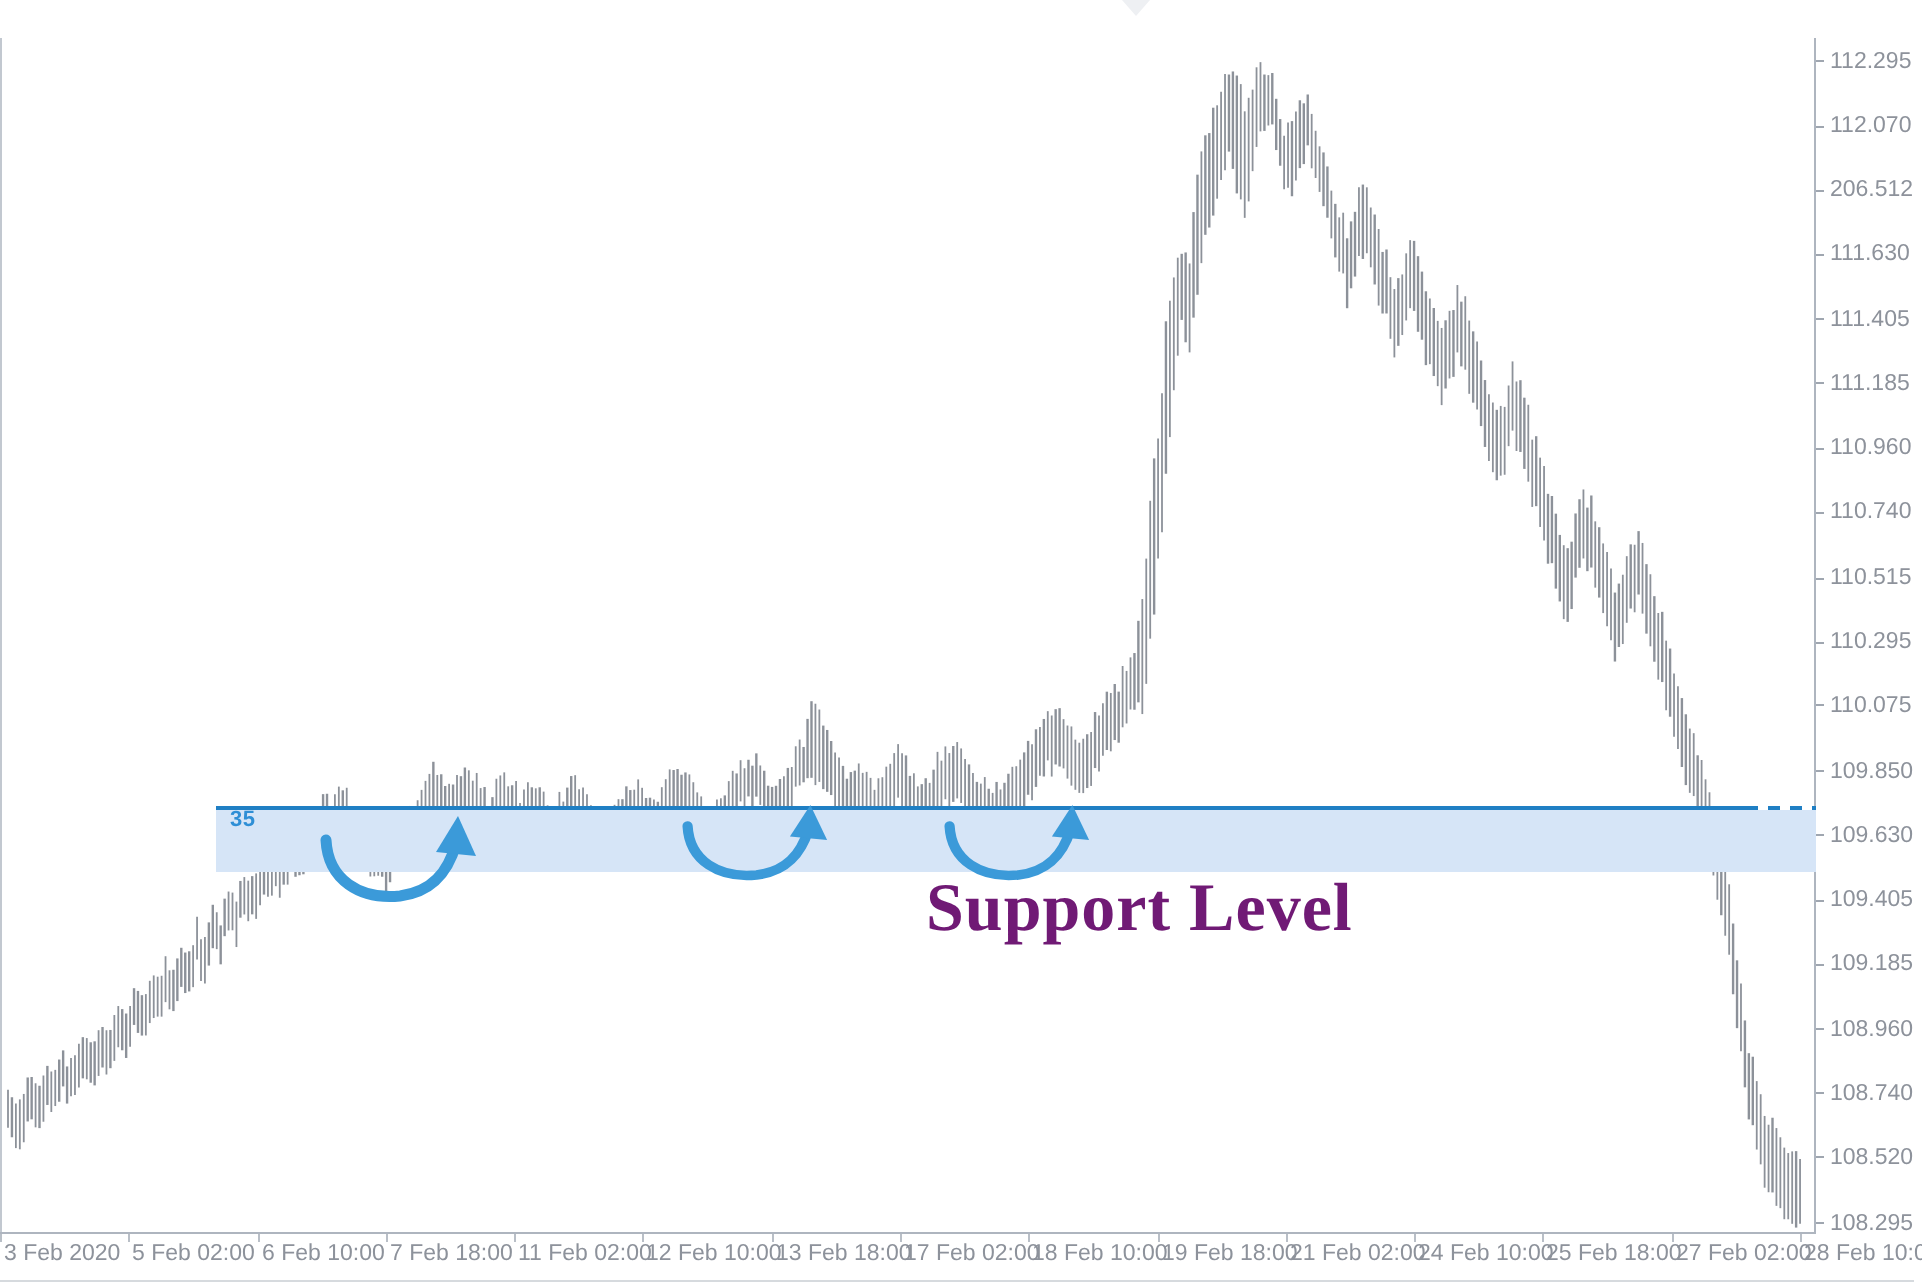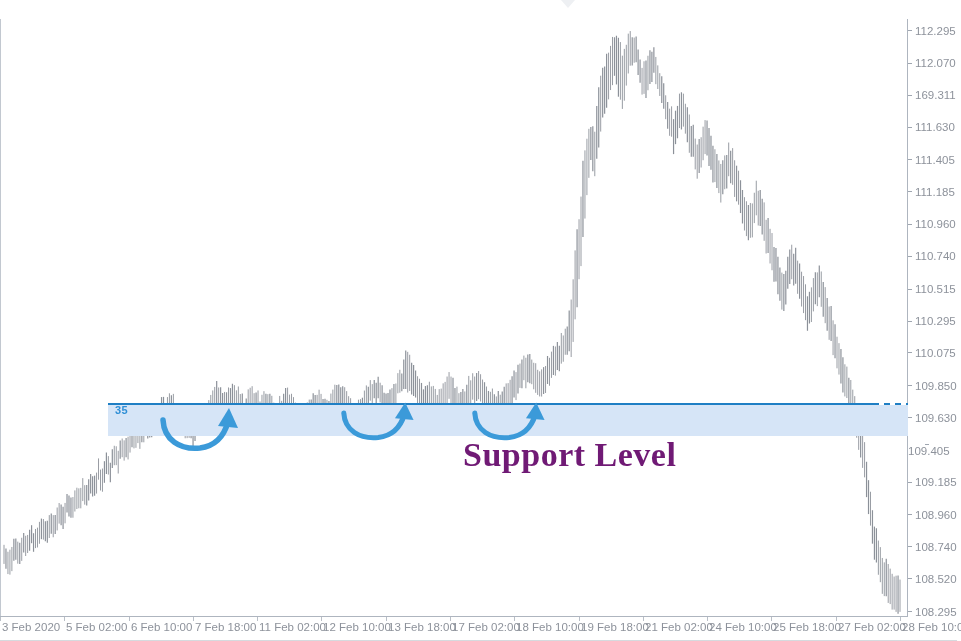--- a/index.html
+++ b/index.html
@@ -710,21 +710,21 @@
       <div class="price-tick" style="top: 5px;">
         <span class="dash"></span>
         <span class="plabel">112.295</span>
       </div>
       <div class="price-tick" style="top: 37.6812px;">
         <span class="dash"></span>
         <span class="plabel">112.070</span>
       </div>
       <div class="price-tick" style="top: 69.6363px;">
         <span class="dash"></span>
-        <span class="plabel">169.311</span>
+        <span class="plabel">206.512</span>
       </div>
       <div class="price-tick" style="top: 101.591px;">
         <span class="dash"></span>
         <span class="plabel">111.630</span>
       </div>
       <div class="price-tick" style="top: 134.273px;">
         <span class="dash"></span>
         <span class="plabel">111.405</span>
       </div>
       <div class="price-tick" style="top: 166.227px;">
@@ -752,21 +752,21 @@
         <span class="plabel">110.075</span>
       </div>
       <div class="price-tick" style="top: 360.136px;">
         <span class="dash"></span>
         <span class="plabel">109.850</span>
       </div>
       <div class="price-tick" style="top: 392.091px;">
         <span class="dash"></span>
         <span class="plabel">109.630</span>
       </div>
-      <div class="price-tick" style="top: 424.772px; flex-direction: column;">
+      <div class="price-tick" style="top: 424.772px;">
         <span class="dash"></span>
         <span class="plabel">109.405</span>
       </div>
       <div class="price-tick" style="top: 456.727px;">
         <span class="dash"></span>
         <span class="plabel">109.185</span>
       </div>
       <div class="price-tick" style="top: 489.409px;">
         <span class="dash"></span>
         <span class="plabel">108.960</span>

